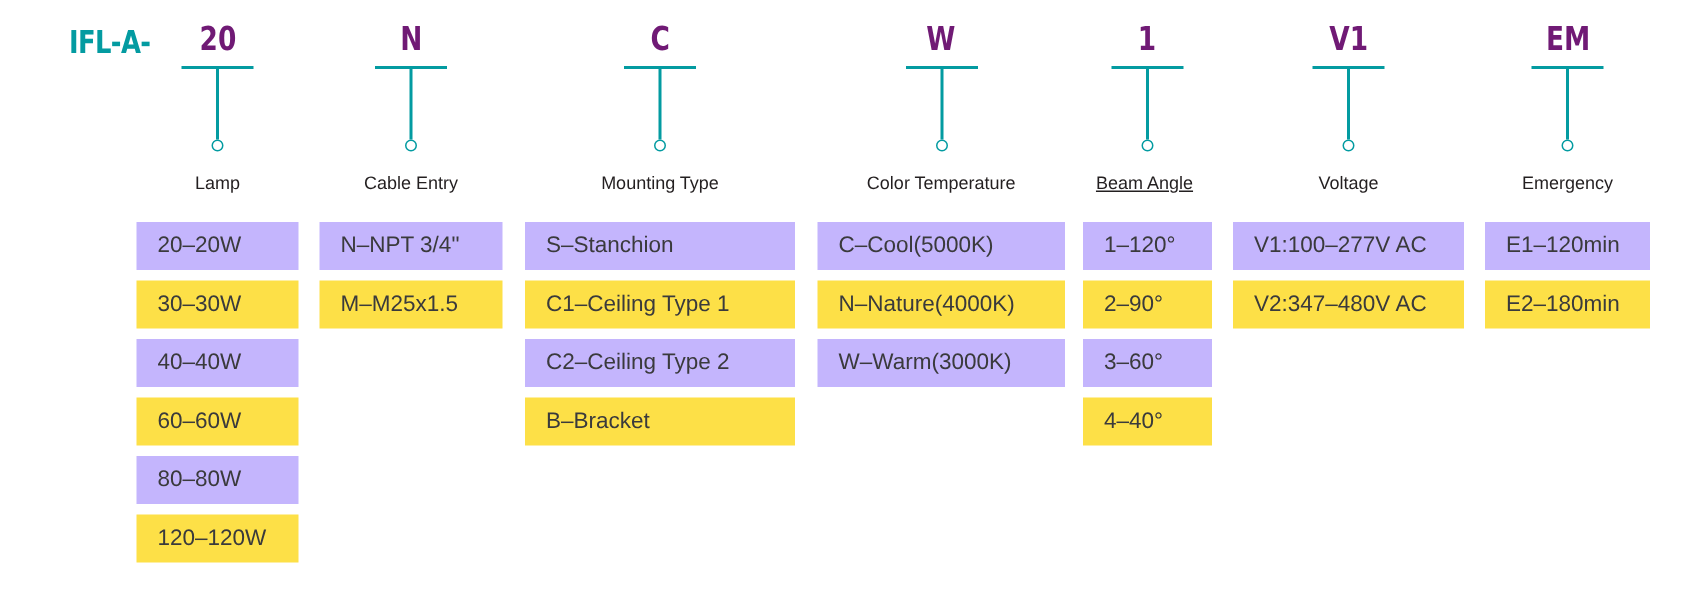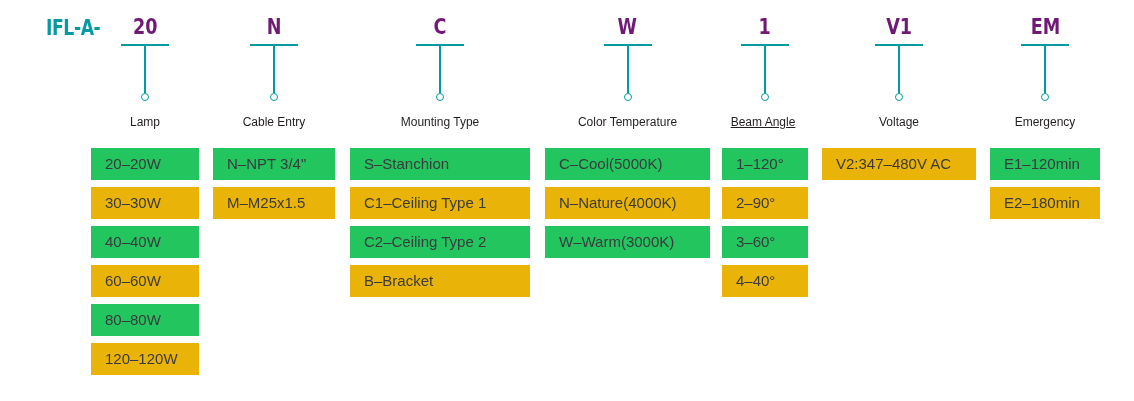--- a/index.html
+++ b/index.html
@@ -123,22 +123,22 @@
     line-height: 32px;
     margin-bottom: 7px;
     padding-left: 14px;
     box-sizing: border-box;
     font-family: "Liberation Sans", sans-serif;
     font-size: 15px;
     color: #3a3a3c;
     white-space: nowrap;
     overflow: hidden;
   }
-  .option-row.shade-dark  { background: #22c55e; }
-  .option-row.shade-light { background: #eab308; }
+  .option-row.shade-dark  { background: #c4b5fd; }
+  .option-row.shade-light { background: #fde047; }
 
   
   .col-lamp      { left: 91px;  width: 108px; }
   .col-cable     { left: 213px; width: 122px; }
   .col-mounting  { left: 350px; width: 180px; }
   .col-colortemp { left: 545px; width: 165px; }
   .col-beam      { left: 722px; width: 86px;  }
   .col-voltage   { left: 822px; width: 154px; }
   .col-emergency { left: 990px; width: 110px; }
 
@@ -233,20 +233,21 @@
 
   <div class="column col-voltage">
     <div class="code-token"><span>V1</span></div>
     <div class="connector">
       <div class="bar"></div>
       <div class="stem"></div>
       <div class="node"></div>
     </div>
     <div class="category-label">Voltage</div>
     <div class="options">
+      <div class="option-row shade-dark">V1:100–277V AC</div>
       <div class="option-row shade-light">V2:347–480V AC</div>
     </div>
   </div>
 
   <div class="column col-emergency">
     <div class="code-token"><span>EM</span></div>
     <div class="connector">
       <div class="bar"></div>
       <div class="stem"></div>
       <div class="node"></div>

